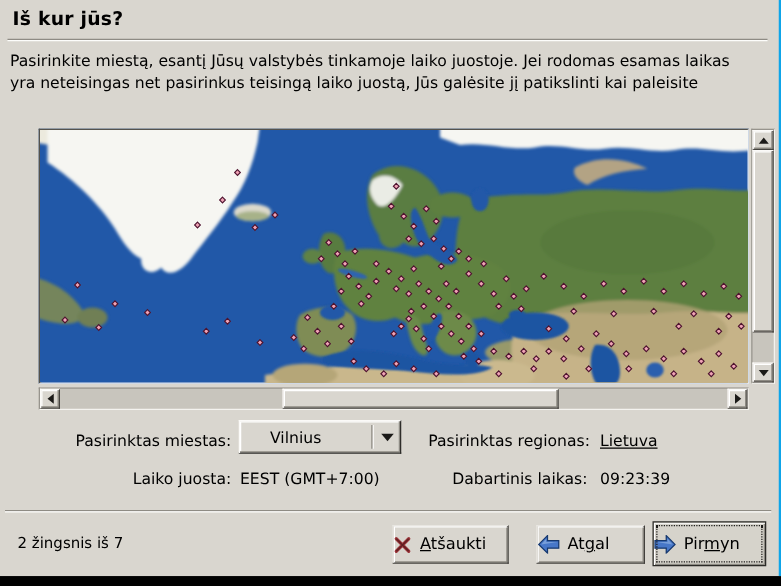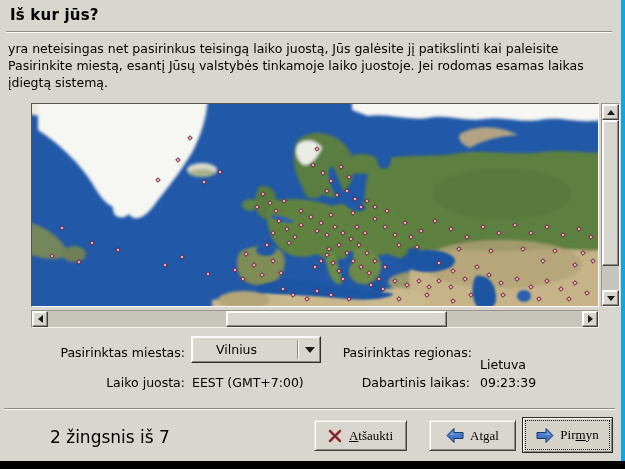--- a/index.html
+++ b/index.html
@@ -4,21 +4,21 @@
 <style>
   html,body{margin:0;padding:0;}
   body{
     width:625px;height:469px;position:relative;overflow:hidden;
     background:#000;
     font-family:"DejaVu Sans","Liberation Sans",sans-serif;
     color:#000;
   }
   #window{
     position:absolute;left:0;top:0;width:625px;height:461px;
-    background:#d9d6cf;border-right:4px solid #0ea5e9;box-sizing:border-box;
+    background:#d9d6cf;border-right:2px solid #0ea5e9;box-sizing:border-box;
   }
   .title{
     position:absolute;left:10px;top:6px;
     font-size:15px;font-weight:bold;letter-spacing:0.2px;
   }
   .groove{
     position:absolute;height:0;
     border-top:1px solid #8e8b84;border-bottom:1px solid #fdfdfb;
   }
   #sep-title{left:6px;right:9px;top:31px;}
@@ -61,42 +61,42 @@
   .tri-up{border-left:4px solid transparent;border-right:4px solid transparent;border-bottom:5px solid #1b1a18;}
   .tri-down{border-left:4px solid transparent;border-right:4px solid transparent;border-top:5px solid #1b1a18;}
   .tri-left{border-top:4px solid transparent;border-bottom:4px solid transparent;border-right:5px solid #1b1a18;}
   .tri-right{border-top:4px solid transparent;border-bottom:4px solid transparent;border-left:5px solid #1b1a18;}
   
   .lbl,.val{position:absolute;font-size:12.5px;white-space:nowrap;}
   #lbl-city{left:30px;top:345px;width:155px;text-align:right;}
   #lbl-tz{left:30px;top:375px;width:155px;text-align:right;}
   #val-tz{left:192px;top:375px;}
   #lbl-region{left:332px;top:345px;width:140px;text-align:right;}
-  #val-region{left:480px;top:357px;}
+  #val-region{left:480px;top:345px;text-decoration:underline;}
   #lbl-time{left:330px;top:375px;width:140px;text-align:right;}
   #val-time{left:480px;top:375px;}
   #combo{
     position:absolute;left:191px;top:336px;width:130px;height:27px;
     background:#d9d6cf;box-sizing:border-box;
     border:1px solid;border-color:#fbfaf8 #2e2d2a #2e2d2a #fbfaf8;
     box-shadow:inset -1px -1px 0 #8d8a83,inset 1px 1px 0 #fff;
     display:flex;align-items:center;cursor:default;
   }
   #combo-text{flex:1;padding-left:24px;font-size:12.5px;}
   #combo-sep{width:0;height:19px;border-left:1px solid #8d8a83;border-right:1px solid #fff;}
   #combo-arrow{width:21px;display:flex;align-items:center;justify-content:center;}
   #combo-arrow .tri-down{border-left-width:5px;border-right-width:5px;border-top-width:6px;}
   
-  #step{position:absolute;left:14px;top:427px;font-size:17px;margin-left:36px;}
+  #step{position:absolute;left:14px;top:427px;font-size:12px;}
   .btn{
     position:absolute;height:31px;background:#d9d6cf;box-sizing:border-box;
     border:1px solid;border-color:#e8e6e1 #42403c #42403c #e8e6e1;
     box-shadow:inset 1px 1px 0 #fff,inset -1px -1px 0 #8d8a83;
-    display:flex;align-items:center;justify-content:center;gap:6px;
-    font-size:13px;cursor:default;font-family:Liberation Serif, serif;
+    display:flex;align-items:center;gap:6px;
+    font-size:13px;cursor:default;
   }
   #btn-cancel{left:314px;top:420px;width:93px;}
   #btn-back{left:429px;top:420px;width:87px;}
   #btn-forward{
     left:522px;top:417px;width:91px;height:36px;
     border:1px solid #2b2a27;outline:1px dotted #1b1a18;outline-offset:-4px;
     background:#d6d3cb;
   }
   .u{text-decoration:underline;}
   .btn .icon{display:flex;align-items:center;}
@@ -104,23 +104,22 @@
 </style>
 </head>
 <body>
 
 <div id="window">
 
   <div class="title">Iš kur jūs?</div>
   <div class="groove" id="sep-title"></div>
 
   <div class="desc">
+    <div>Pasirinkite miestą, esantį Jūsų valstybės tinkamoje laiko juostoje. Jei rodomas esamas laikas</div>
     <div>yra neteisingas net pasirinkus teisingą laiko juostą, Jūs galėsite jį patikslinti kai paleisite</div>
-    <div>Pasirinkite miestą, esantį Jūsų valstybės tinkamoje laiko juostoje. Jei rodomas esamas laikas</div>
-    <div>įdiegtą sistemą.</div>
   </div>
 
   <div id="map-area">
     <div id="map-frame">
       <svg width="566" height="202" viewBox="0 0 566 202">
         <defs>
           <filter id="soft" x="-5%" y="-5%" width="110%" height="110%">
               <feGaussianBlur stdDeviation="1.4"></feGaussianBlur>
             </filter>
           <filter id="soft2" x="-10%" y="-10%" width="120%" height="120%">

